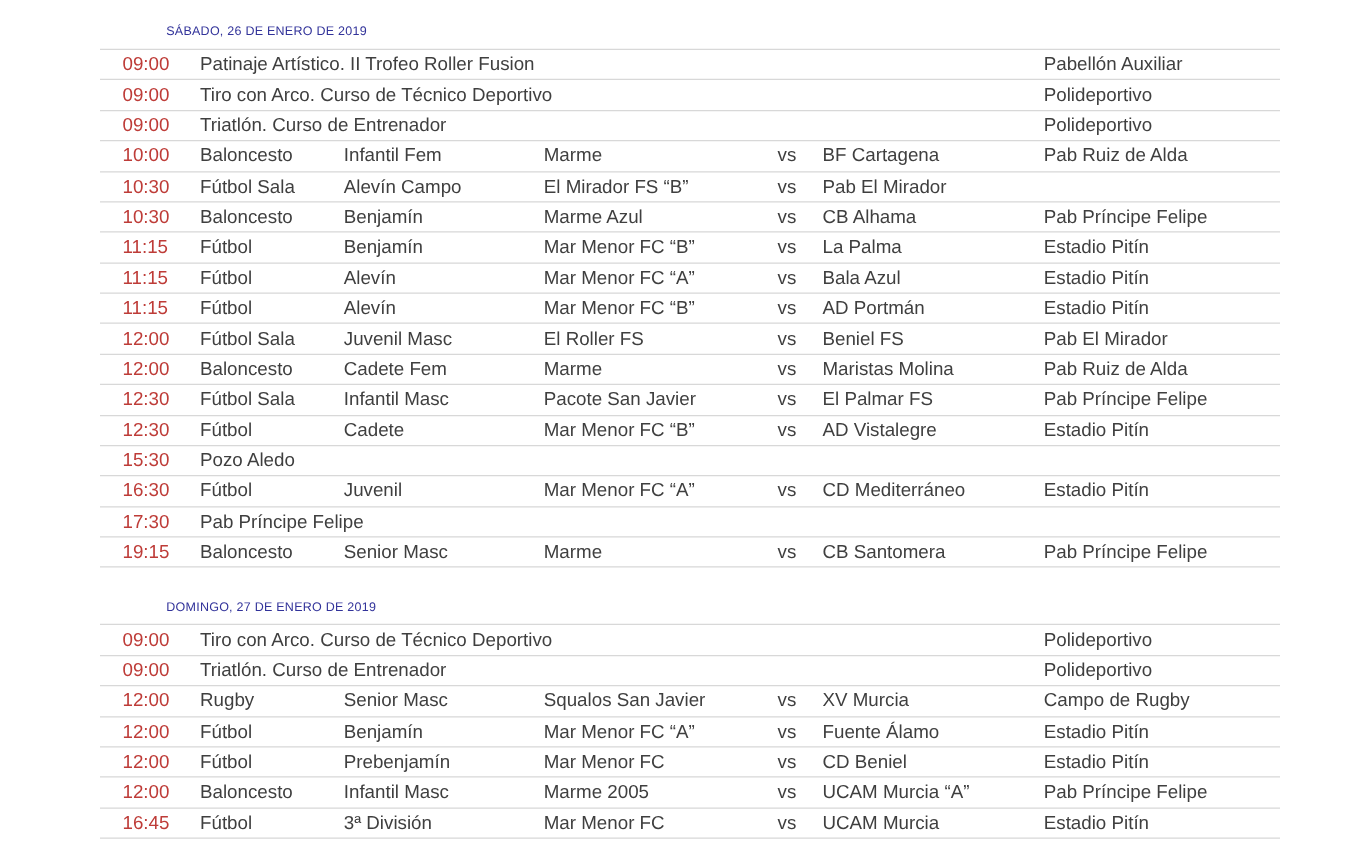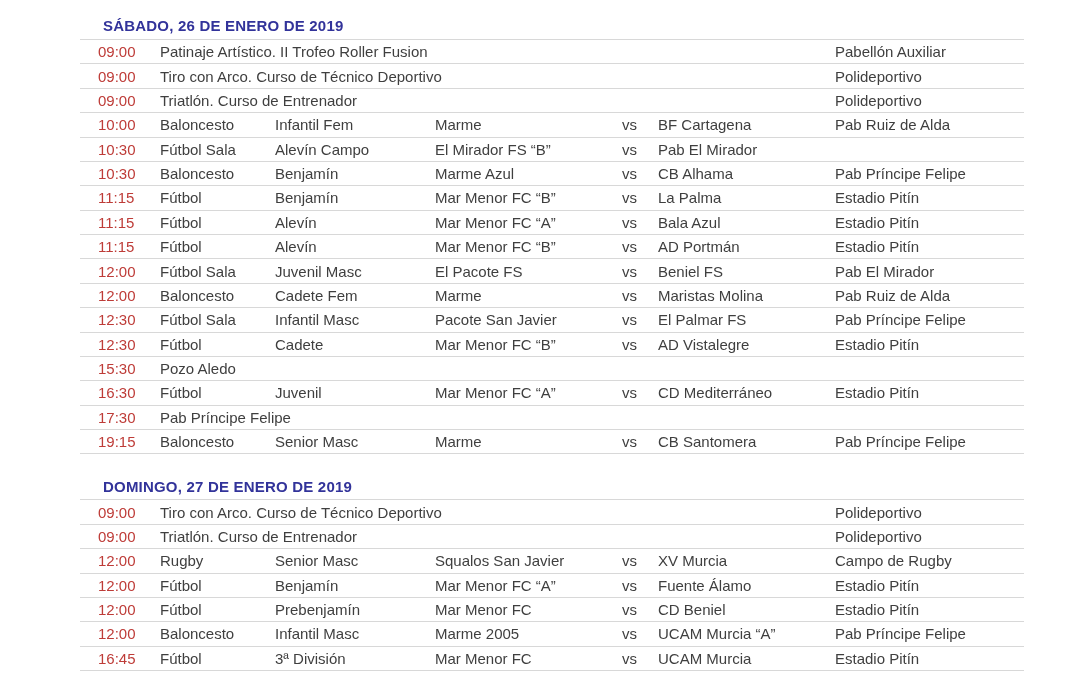--- a/index.html
+++ b/index.html
@@ -16,25 +16,25 @@
     -webkit-font-smoothing: antialiased;
   }
   .doc {
     position: absolute;
     left: 80px;
     top: 0;
     width: 944px;
     padding-top: 13px;
   }
   .section-title {
-    margin-left: 23px;
+    margin-left: 53px;
     height: 26px;
     line-height: 26px;
-    font-size: 15px;
-    font-weight: bold;
+    font-size: 10px;
+    font-weight: normal;
     color: var(--blue, #32339a);
     letter-spacing: 0.2px;
     white-space: nowrap;
   }
   .section-title.second {
     margin-top: 20px;
     height: 25px;
     line-height: 25px;
   }
   .rows {
@@ -137,21 +137,21 @@
           <div class="cell category">Alevín</div>
           <div class="cell team">Mar Menor FC “B”</div>
           <div class="cell vs">vs</div>
           <div class="cell opponent">AD Portmán</div>
           <div class="cell venue">Estadio Pitín</div>
         </div>
         <div class="row">
           <div class="cell time">12:00</div>
           <div class="cell sport">Fútbol Sala</div>
           <div class="cell category">Juvenil Masc</div>
-          <div class="cell team">El Pacote FS</div>
+          <div class="cell team">El Roller FS</div>
           <div class="cell vs">vs</div>
           <div class="cell opponent">Beniel FS</div>
           <div class="cell venue">Pab El Mirador</div>
         </div>
         <div class="row">
           <div class="cell time">12:00</div>
           <div class="cell sport">Baloncesto</div>
           <div class="cell category">Cadete Fem</div>
           <div class="cell team">Marme</div>
           <div class="cell vs">vs</div>

